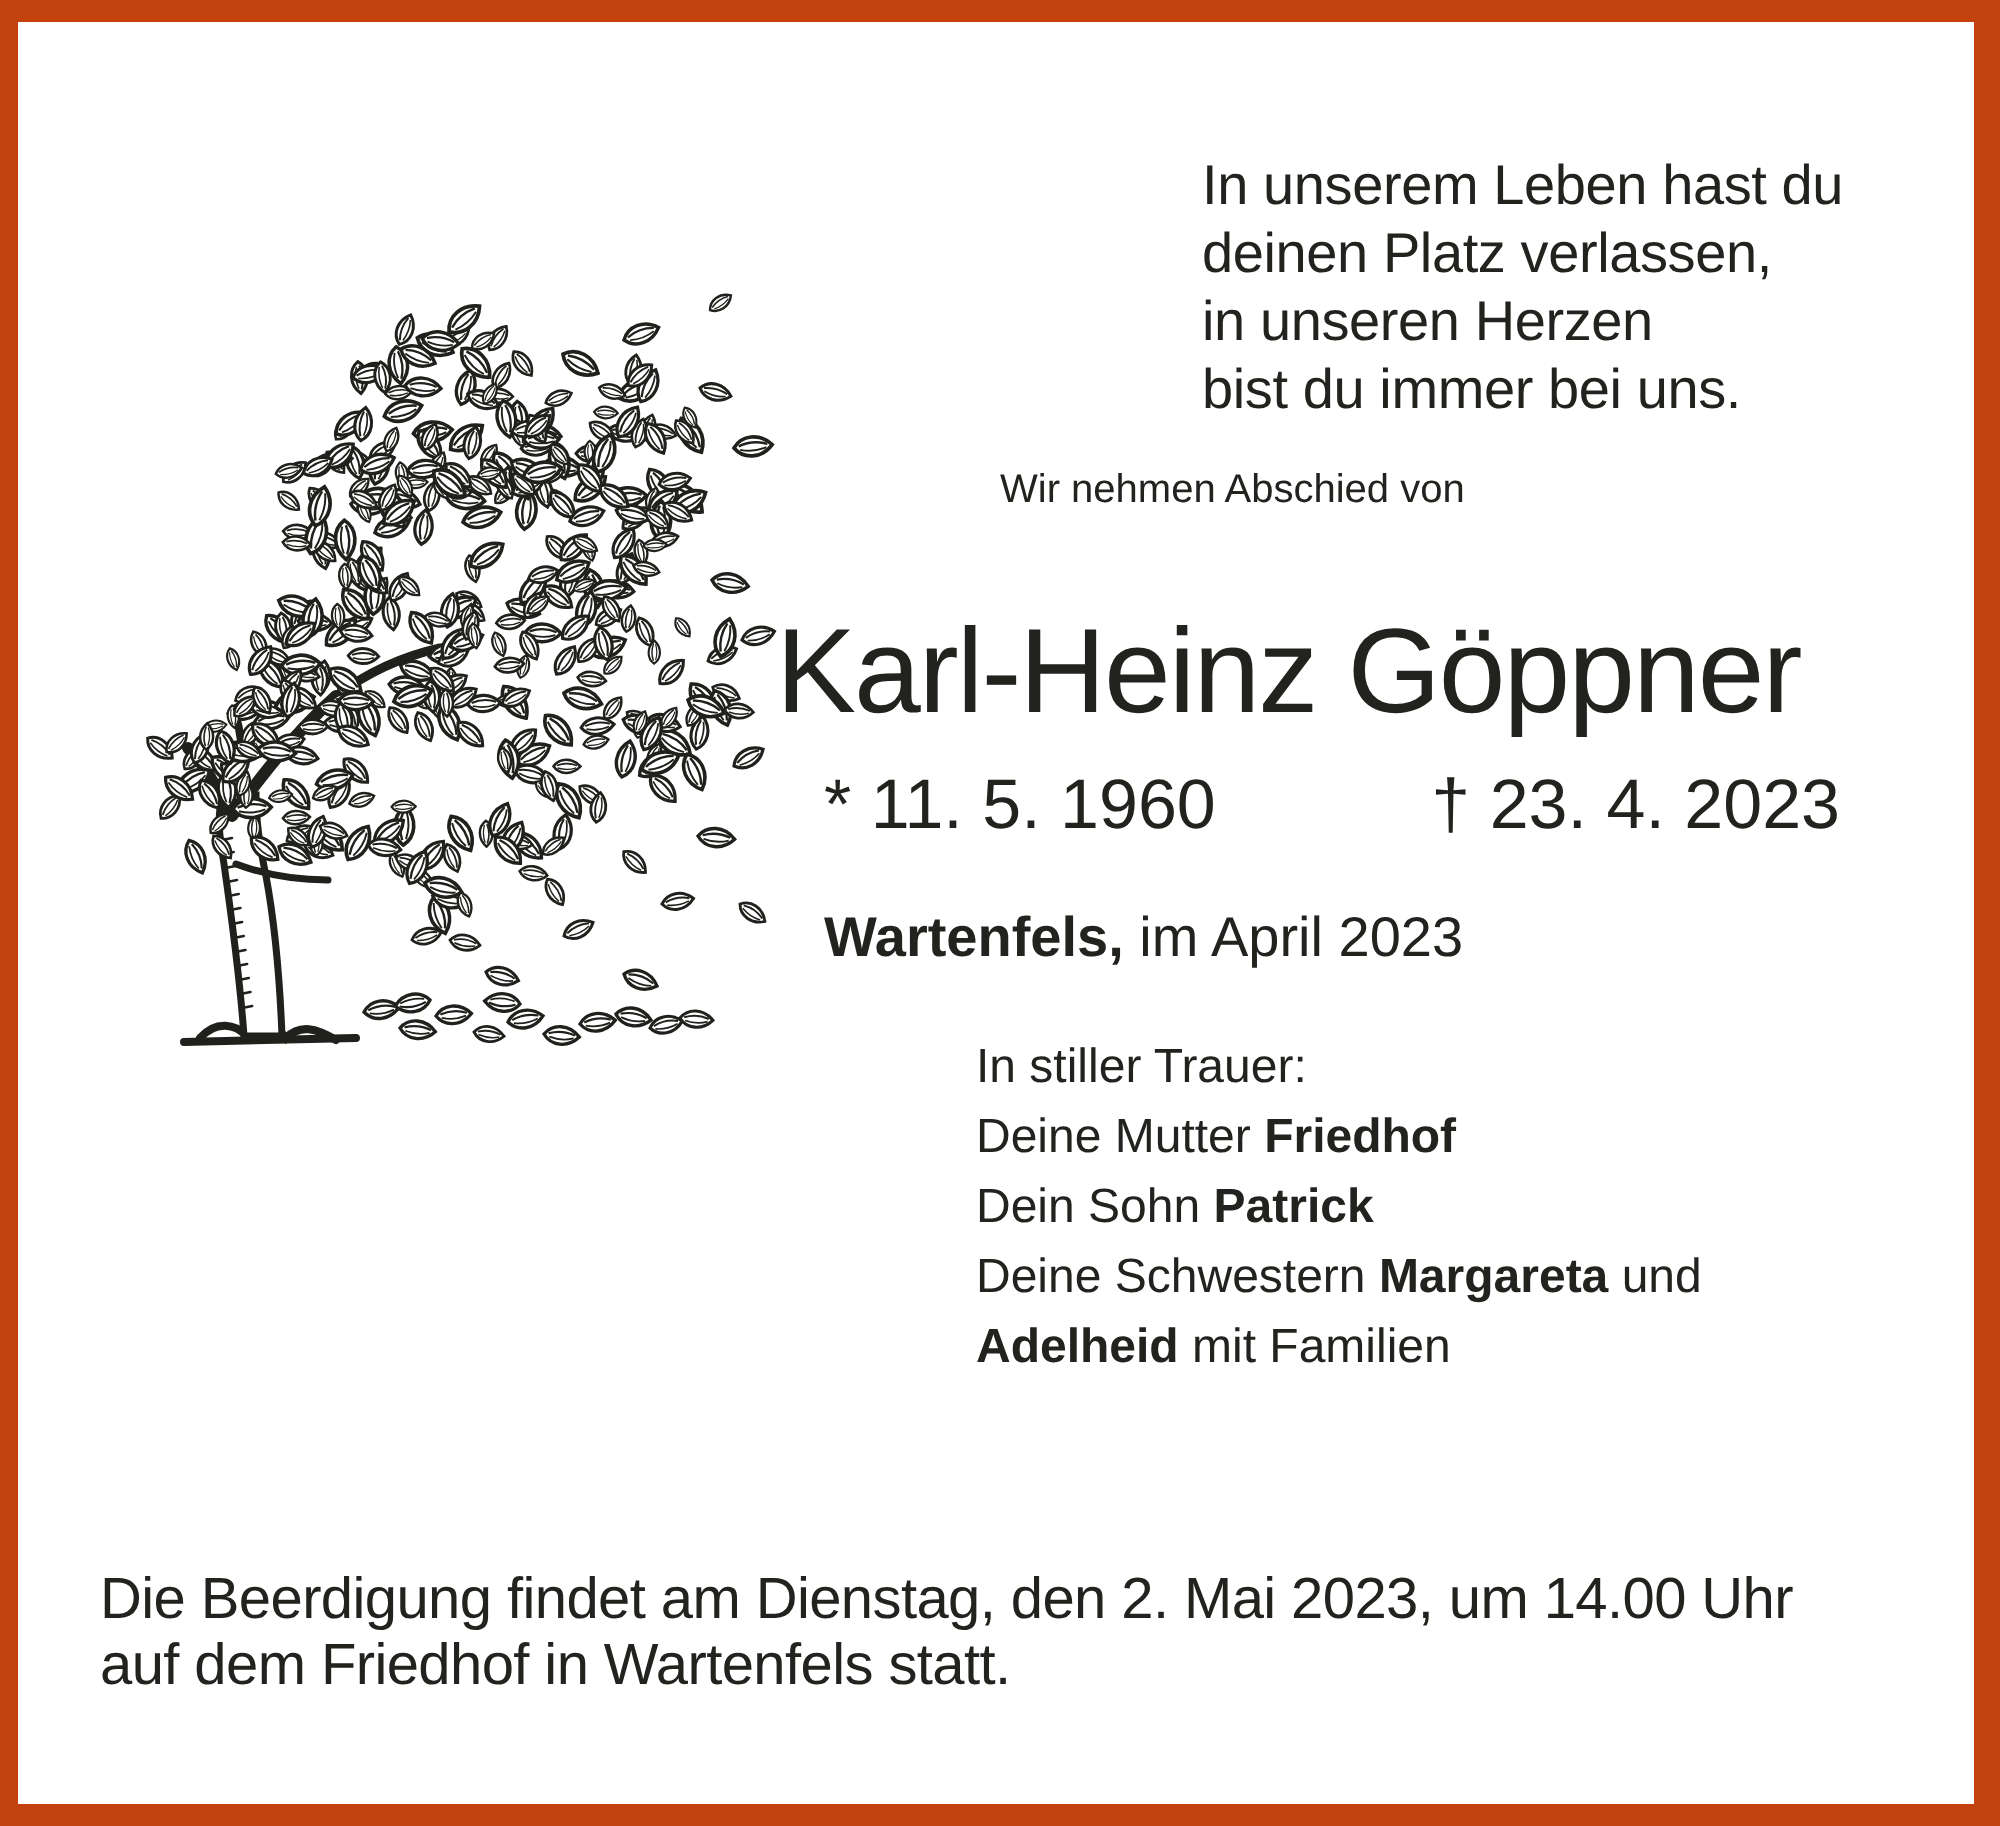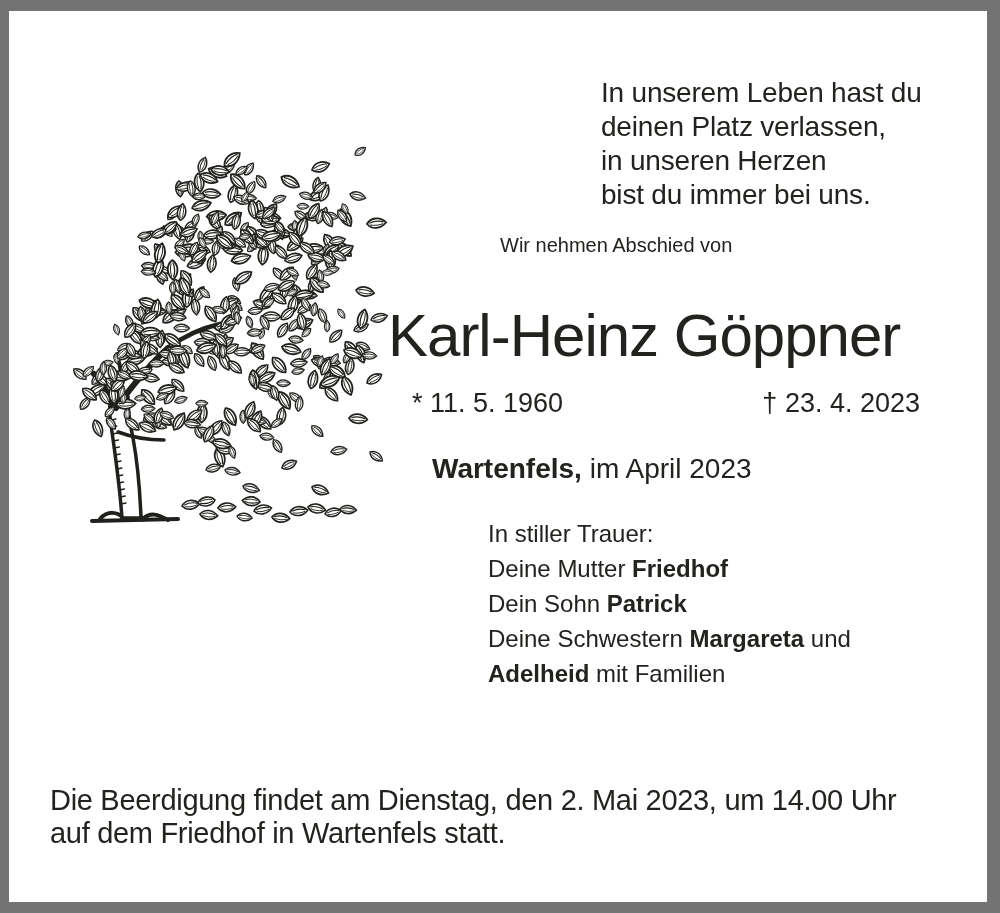--- a/index.html
+++ b/index.html
@@ -1,33 +1,33 @@
 <!DOCTYPE html>
 <html><head>
 <meta charset="utf-8">
 <style>
   html,body{margin:0;padding:0;background:#ffffff;}
   .page{
     position:relative;width:1000px;height:913px;overflow:hidden;
-    background:#737373;
+    background:#c2410c;
     font-family:"Liberation Sans",sans-serif;
     color:#22231f;
   }
   .card{position:absolute;left:9px;top:11px;right:13px;bottom:11px;background:#ffffff;}
   .tree{position:absolute;left:0;top:0;width:1000px;height:913px;pointer-events:none;}
   .block{position:absolute;white-space:nowrap;}
   .epitaph{left:601px;top:76px;font-size:28px;line-height:34px;letter-spacing:-0.2px;}
   .intro{left:500px;top:228px;font-size:20px;line-height:34px;}
   .name{
     left:388px;top:306px;margin:0;font-weight:normal;
     font-size:60px;line-height:60px;letter-spacing:-1px;
   }
   .dates{left:412px;top:388px;width:508px;display:flex;justify-content:space-between;
-    font-size:27px;line-height:30px;}
-  .placeline{left:432px;top:453px;font-size:28px;line-height:32px;}
+    font-size:35px;line-height:30px;}
+  .placeline{left:412px;top:453px;font-size:28px;line-height:32px;}
   .mourners{left:488px;top:516px;font-size:24px;line-height:35px;}
   .funeral{left:50px;top:756px;font-size:29px;line-height:33px;letter-spacing:-0.3px;margin-top:28px;}
   .b{font-weight:bold;}
 </style>
 </head>
 <body>
 
 <div class="page">
   <div class="card"></div>
 

